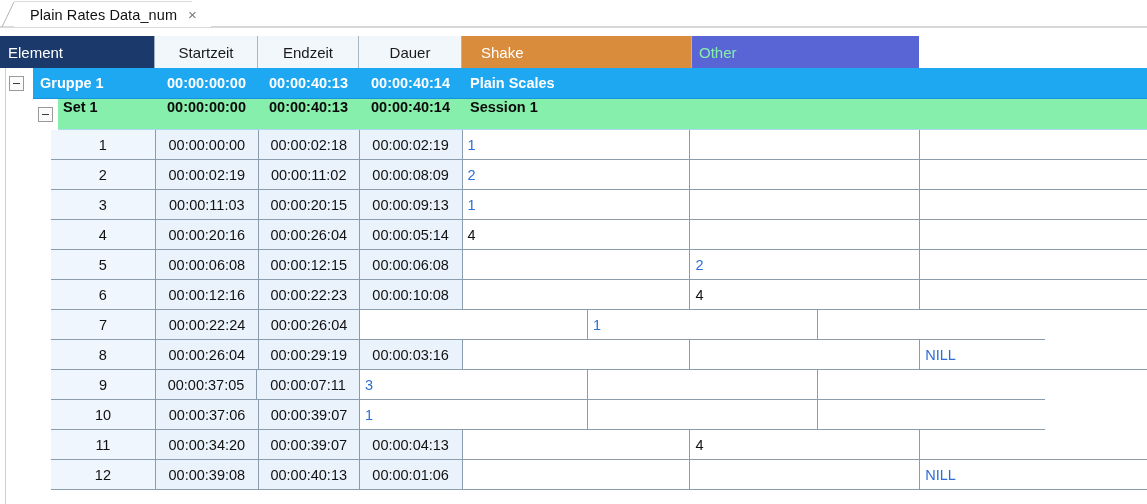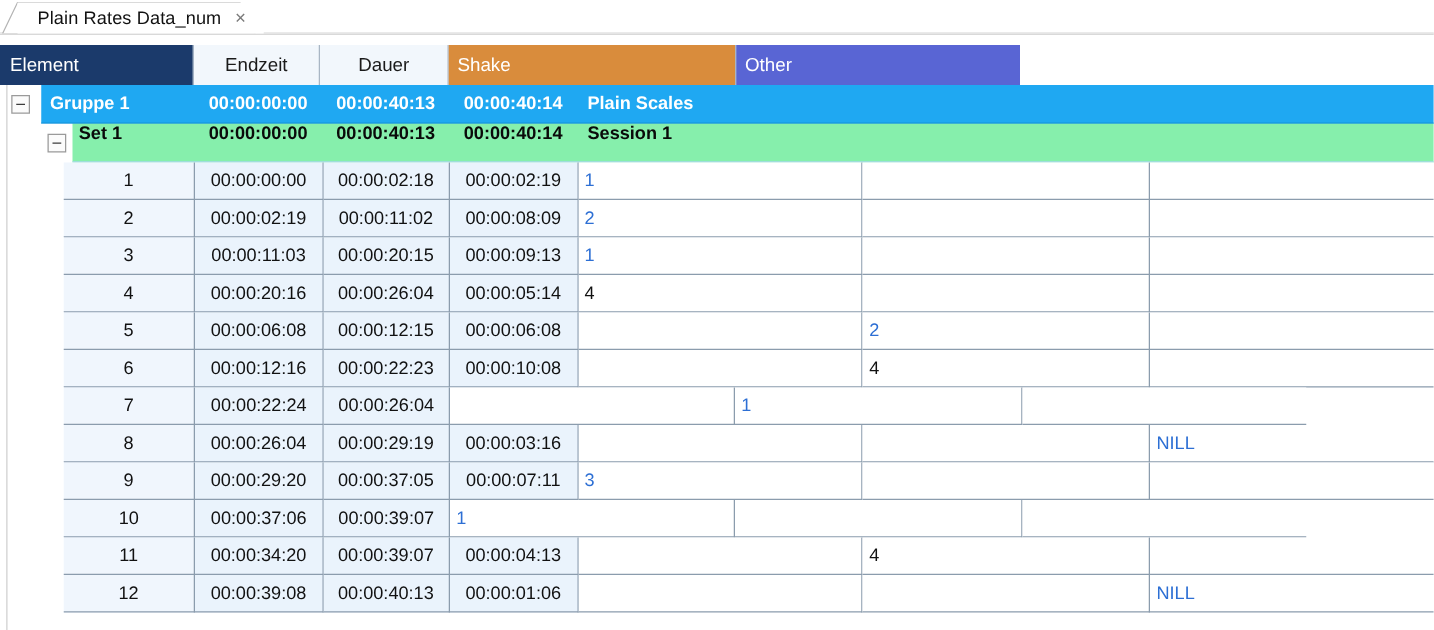--- a/index.html
+++ b/index.html
@@ -76,22 +76,22 @@
     font-size:15px;
   }
   .hdr .h-el{
     background:#1b3a6b;color:#ffffff;padding-left:8px;justify-content:flex-start;
     border-right:1px solid #9fb0c2;
   }
   .hdr .h-plain{
     background:#f2f7fc;color:#1a1a1a;justify-content:center;
   }
   .hdr .h-smile{background:#16c0f0;color:#062d3a;padding-left:7px;}
-  .hdr .h-shake{background:#d98c3c;color:#ffffff;padding-left:7px;}
-  .hdr .h-other{background:#5965d4;color:#ffffff;padding-left:7px;border-right:none;}
+  .hdr .h-shake{background:#d98c3c;color:#ffffff;padding-left:19px;}
+  .hdr .h-other{background:#5965d4;color:#86efac;padding-left:7px;border-right:none;}
 
   
   .grp{height:31px;background:#ffffff;}
   .grp .gutter{
     width:33px;background:#ffffff;
     display:flex;align-items:center;justify-content:center;
     border-right:none;
   }
   .grp .grp-body{
     display:flex;align-items:stretch;flex:1;
@@ -175,20 +175,21 @@
       <span class="tab-close">×</span>
     </div>
   </div>
 
   <div class="spacer-band"></div>
 
   <div class="grid">
 
     <div class="row hdr">
       <div class="cell c-el h-el">Element</div>
+      <div class="cell c-st h-plain">Startzeit</div>
       <div class="cell c-en h-plain">Endzeit</div>
       <div class="cell c-du h-plain">Dauer</div>
       <div class="cell c-sh h-shake">Shake</div>
       <div class="cell c-ot h-other">Other</div>
     </div>
 
     <div class="row grp">
       <div class="gutter">
         <span class="expander">
             <i></i>
@@ -343,21 +344,20 @@
           <div class="cell d-beh c-sh">
             <span class="val-blue"></span>
           </div>
           <div class="cell d-beh c-ot d-last">
             <span class="val-blue">NILL</span>
           </div>
         </div>
         <div class="row drow">
           <div class="lead"></div>
           <div class="cell d-num">9</div>
-          <div class="cell d-t c-st">00:00:29:20</div>
           <div class="cell d-t c-en">00:00:37:05</div>
           <div class="cell d-t c-du">00:00:07:11</div>
           <div class="cell d-beh c-sm">
             <span class="val-blue">3</span>
           </div>
           <div class="cell d-beh c-sh">
             <span class="val-blue"></span>
           </div>
           <div class="cell d-beh c-ot d-last">
             <span class="val-blue"></span>

